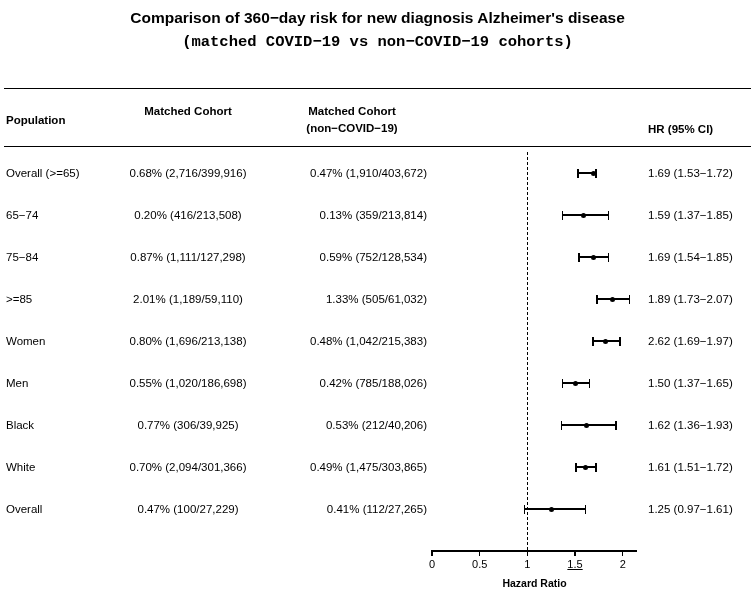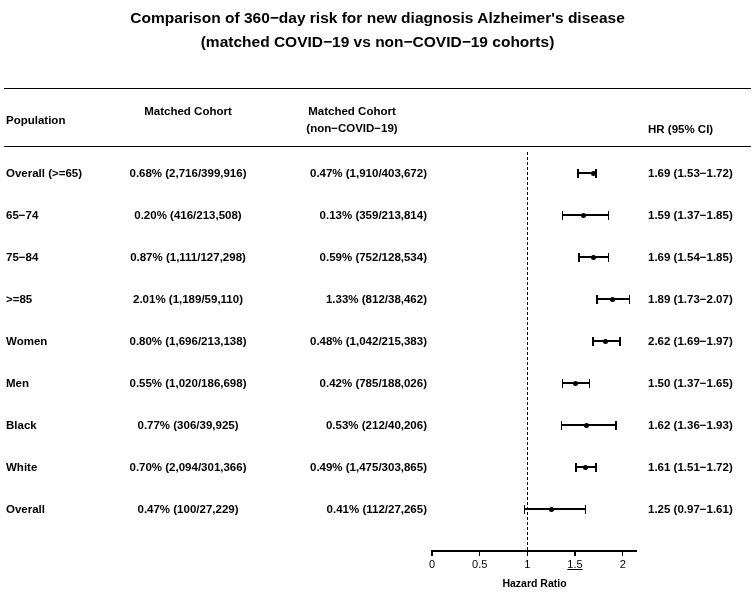--- a/index.html
+++ b/index.html
@@ -23,21 +23,21 @@
   .title {
     position: absolute;
     left: 0;
     top: 6px;
     width: 755px;
     text-align: center;
     font-size: 15.5px;
     font-weight: bold;
     line-height: 24px;
   }
-  .title .line2 { display: block; }
+  .title .line2 { display: block; font-family: Liberation Mono, monospace; }
 
   
   .hdr {
     position: absolute;
     font-size: 11.5px;
     font-weight: bold;
     line-height: 17px;
   }
   .hdr-population { left: 6px;  top: 112px; }
   .hdr-covid      { left: 113px; top: 103px; text-align: center; width: 150px;}
@@ -54,21 +54,20 @@
   .rule-top { top: 88px; }
   .rule-bottom { top: 146px; }
 
   
   .row {
     position: absolute;
     left: 0;
     width: 627px;
     height: 42px;
     font-size: 11.5px;
-    font-weight: bold;
   }
   .cell {
     position: absolute;
     top: 50%;
     transform: translateY(-50%);
     white-space: nowrap;
   }
   .cell-pop   { left: 6px; }
   .cell-covid { left: 113px; width: 150px; text-align: center; }
   .cell-non   { left: 267px; width: 160px; text-align: right; }
@@ -180,21 +179,21 @@
       </div>
       <div class="row" style="top: 236px;">
         <div class="cell cell-pop">75−84</div>
         <div class="cell cell-covid">0.87% (1,111/127,298)</div>
         <div class="cell cell-non">0.59% (752/128,534)</div>
         <div class="cell cell-hr">1.69 (1.54−1.85)</div>
       </div>
       <div class="row" style="top: 278px;">
         <div class="cell cell-pop">&gt;=85</div>
         <div class="cell cell-covid">2.01% (1,189/59,110)</div>
-        <div class="cell cell-non">1.33% (812/38,462)</div>
+        <div class="cell cell-non">1.33% (505/61,032)</div>
         <div class="cell cell-hr">1.89 (1.73−2.07)</div>
       </div>
       <div class="row" style="top: 320px;">
         <div class="cell cell-pop">Women</div>
         <div class="cell cell-covid">0.80% (1,696/213,138)</div>
         <div class="cell cell-non">0.48% (1,042/215,383)</div>
         <div class="cell cell-hr">2.62 (1.69−1.97)</div>
       </div>
       <div class="row" style="top: 362px;">
         <div class="cell cell-pop">Men</div>

